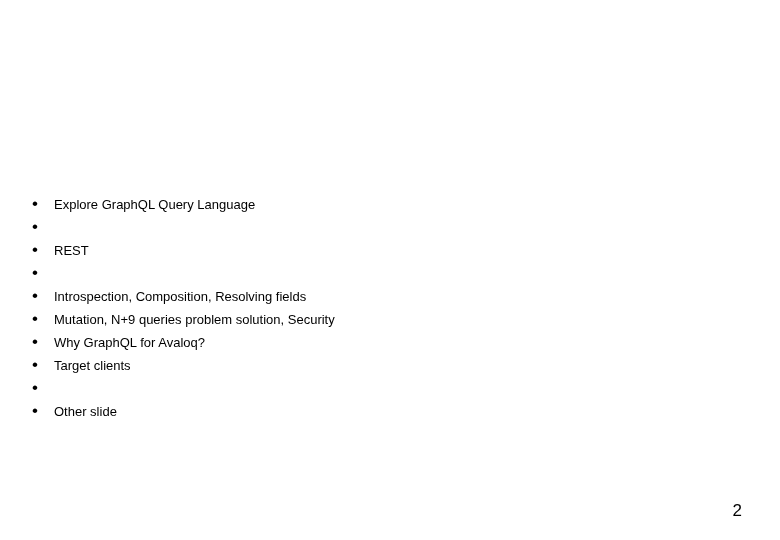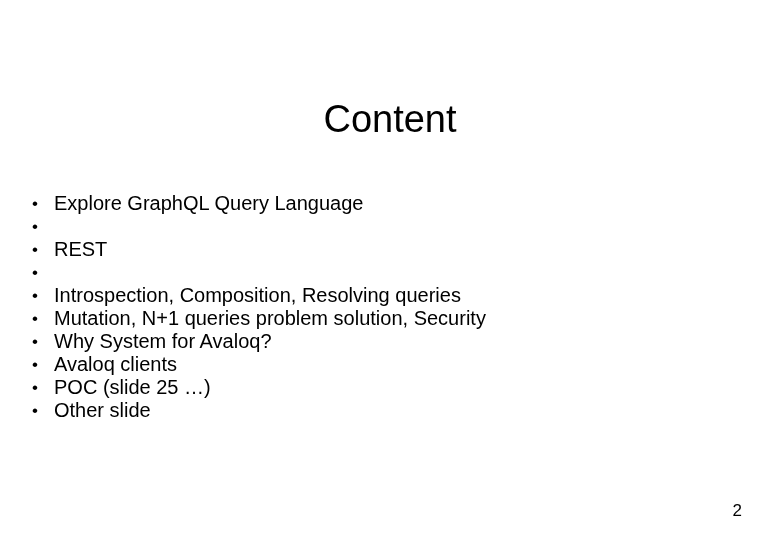--- a/index.html
+++ b/index.html
@@ -58,74 +58,72 @@
     left: 6px;
     top: 0;
     width: 12px;
     line-height: 23px;
     font-size: 17px;
     text-align: left;
     color: #000000;
   }
   .bullet-text {
     display: inline-block;
-    font-size: 20px;
+    font-size: 13px;
     line-height: 23px;
   }
   .page-number {
     position: absolute;
     right: 38px;
     top: 500px;
     font-size: 17px;
     line-height: 22px;
     color: #000000;
     text-align: right;
   }
 </style>
 </head>
 <body>
 
 <div class="slide">
 
-  <div class="slide-title">Content</div>
 
   <ul class="bullet-list">
     <li class="bullet-item">
       <span class="bullet-marker">•</span>
       <span class="bullet-text">Explore GraphQL Query Language</span>
     </li>
     <li class="bullet-item">
       <span class="bullet-marker">•</span>
     </li>
     <li class="bullet-item">
       <span class="bullet-marker">•</span>
       <span class="bullet-text">REST</span>
     </li>
     <li class="bullet-item">
       <span class="bullet-marker">•</span>
     </li>
     <li class="bullet-item">
       <span class="bullet-marker">•</span>
-      <span class="bullet-text">Introspection, Composition, Resolving queries</span>
+      <span class="bullet-text">Introspection, Composition, Resolving fields</span>
     </li>
     <li class="bullet-item">
       <span class="bullet-marker">•</span>
-      <span class="bullet-text">Mutation, N+1 queries problem solution, Security</span>
+      <span class="bullet-text">Mutation, N+9 queries problem solution, Security</span>
     </li>
     <li class="bullet-item">
       <span class="bullet-marker">•</span>
-      <span class="bullet-text">Why System for Avaloq?</span>
+      <span class="bullet-text">Why GraphQL for Avaloq?</span>
     </li>
     <li class="bullet-item">
       <span class="bullet-marker">•</span>
-      <span class="bullet-text">Avaloq clients</span>
+      <span class="bullet-text">Target clients</span>
     </li>
     <li class="bullet-item">
       <span class="bullet-marker">•</span>
-      <span class="bullet-text">POC (slide 25 …)</span>
     </li>
     <li class="bullet-item">
       <span class="bullet-marker">•</span>
       <span class="bullet-text">Other slide</span>
     </li>
   </ul>
 
   <div class="page-number">2</div>
 
 </div>

